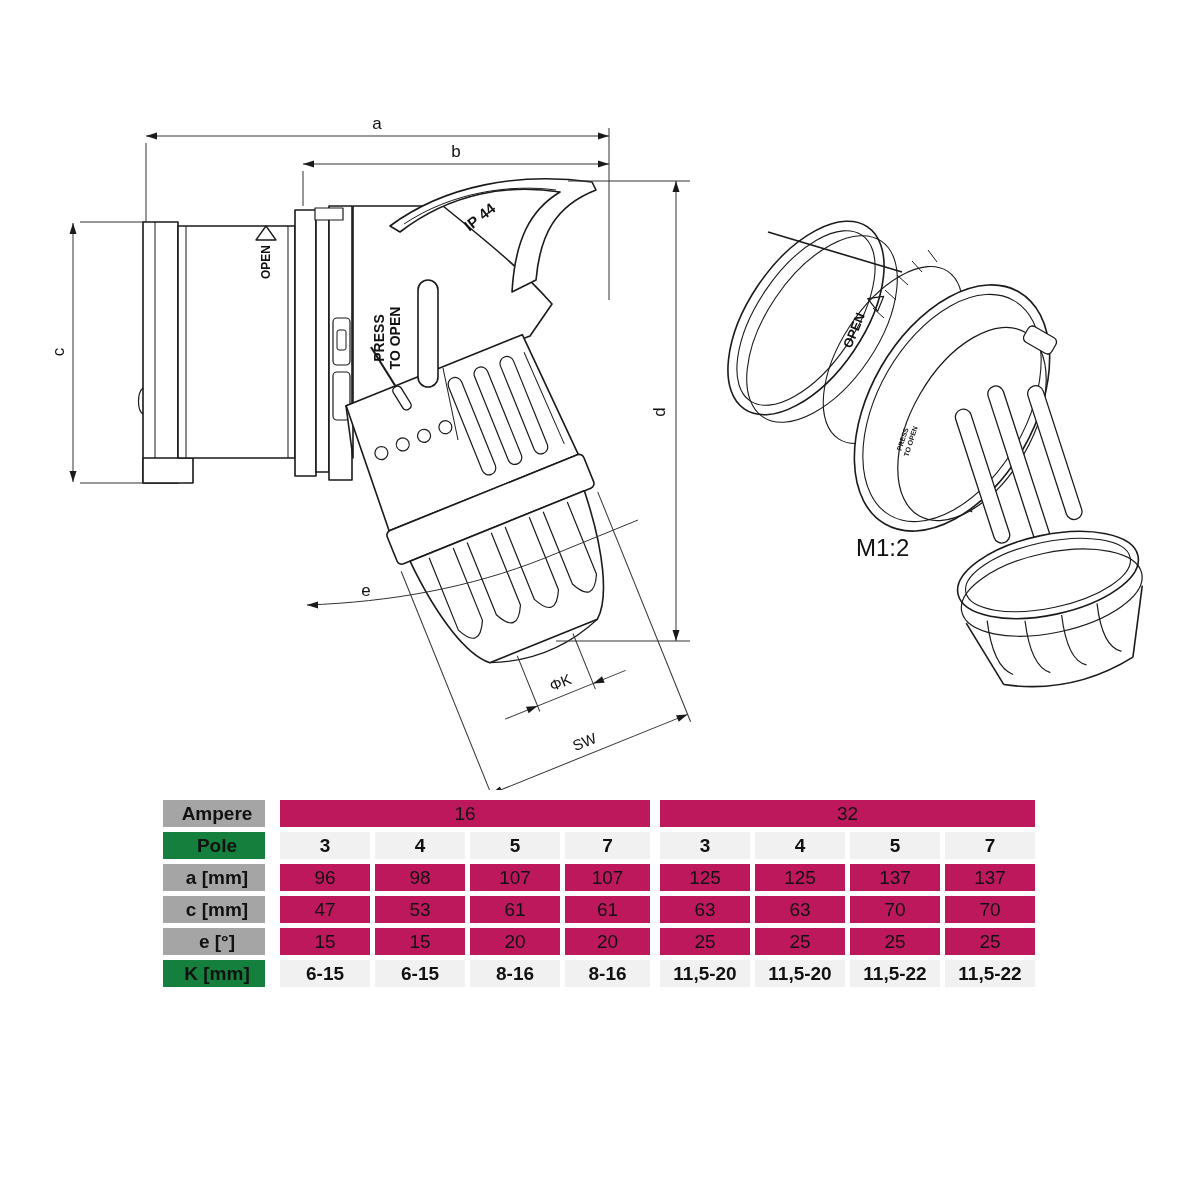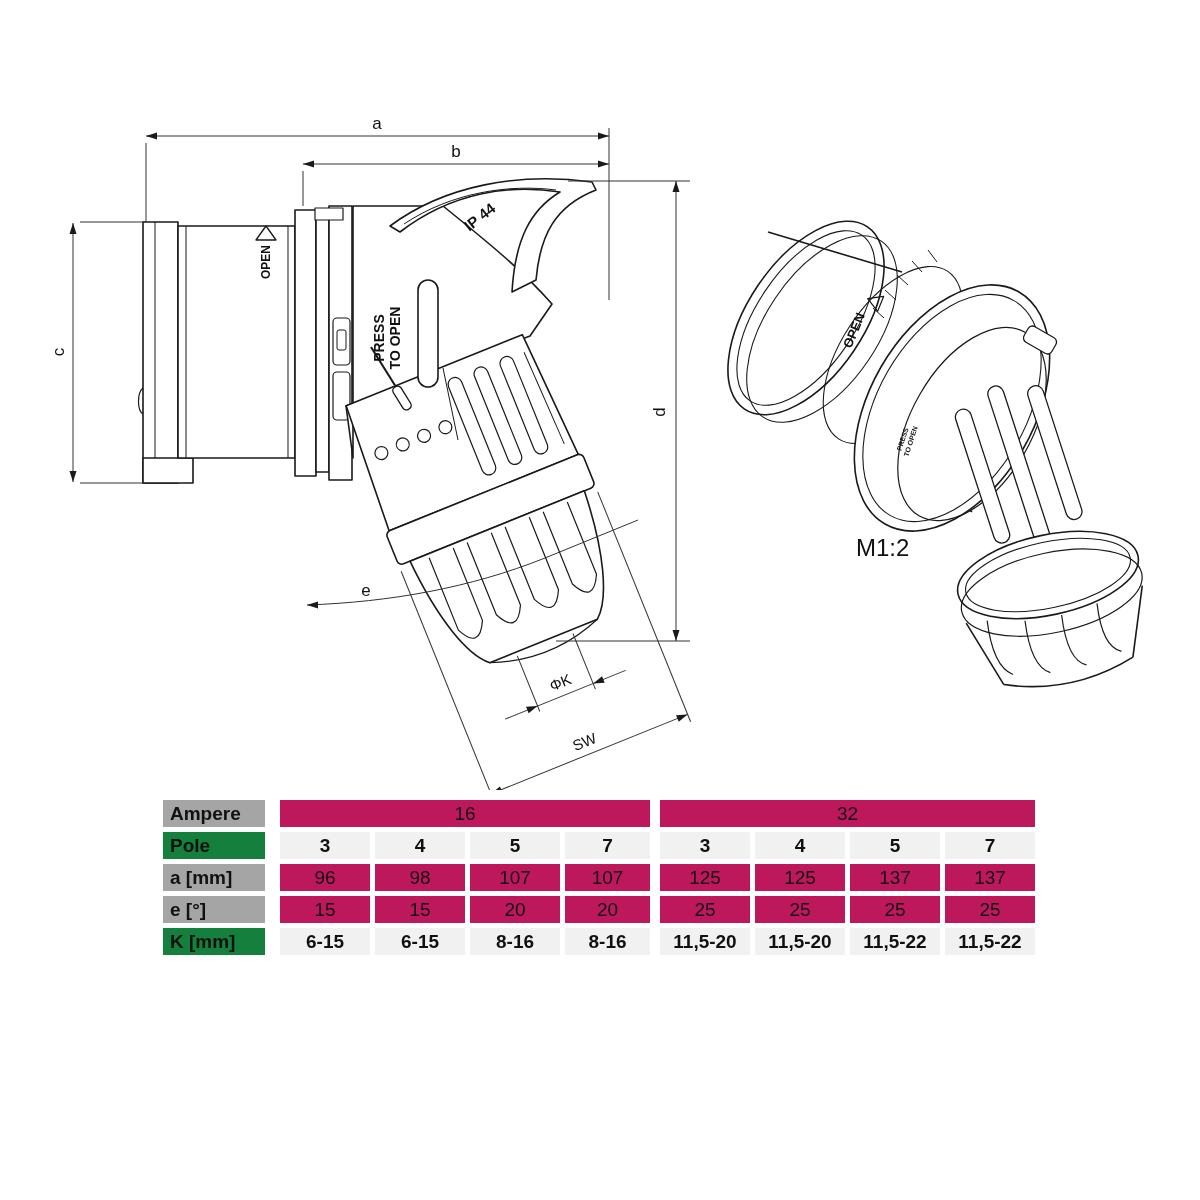--- a/index.html
+++ b/index.html
@@ -4,21 +4,21 @@
 <style>
   html,body{margin:0;padding:0;background:#ffffff;width:1200px;height:1200px;
     font-family:"Liberation Sans",sans-serif;}
   #stage{position:relative;width:1200px;height:1200px;background:#fff;overflow:hidden;}
   #drawing{position:absolute;left:0;top:0;}
   
   #tablewrap{position:absolute;left:158px;top:795px;}
   table.dim{border-collapse:separate;border-spacing:5px;}
   table.dim td{height:25px;text-align:center;font-size:19px;color:#111;
     vertical-align:middle;line-height:25px;white-space:nowrap;}
-  table.dim td.lbl{text-align:left;padding-left:7px;font-weight:bold;
+  table.dim td.lbl{text-align:center;padding-left:7px;font-weight:bold;
     border-right:10px solid #ffffff;}
   table.dim td.g4{border-right:5px solid #ffffff;}
   tr.gray td{background:#be185d;font-weight:normal;text-align:center;}
   tr.gray td.lbl{background:#a5a5a5;font-weight:bold;}
   tr.light td{background:#f1f1f1;font-weight:bold;}
   tr.light td.lbl{background:#15803d;}
   td.band{font-weight:bold;}
   svg text{fill:#111;}
 </style>
 </head>
@@ -227,20 +227,31 @@
         <td>96</td>
         <td>98</td>
         <td>107</td>
         <td class="g4">107</td>
         <td>125</td>
         <td>125</td>
         <td>137</td>
         <td>137</td>
       </tr>
       <tr class="gray">
+        <td class="lbl">c [mm]</td>
+        <td>47</td>
+        <td>53</td>
+        <td>61</td>
+        <td class="g4">61</td>
+        <td>63</td>
+        <td>63</td>
+        <td>70</td>
+        <td>70</td>
+      </tr>
+      <tr class="gray">
         <td class="lbl">e [°]</td>
         <td>15</td>
         <td>15</td>
         <td>20</td>
         <td class="g4">20</td>
         <td>25</td>
         <td>25</td>
         <td>25</td>
         <td>25</td>
       </tr>

